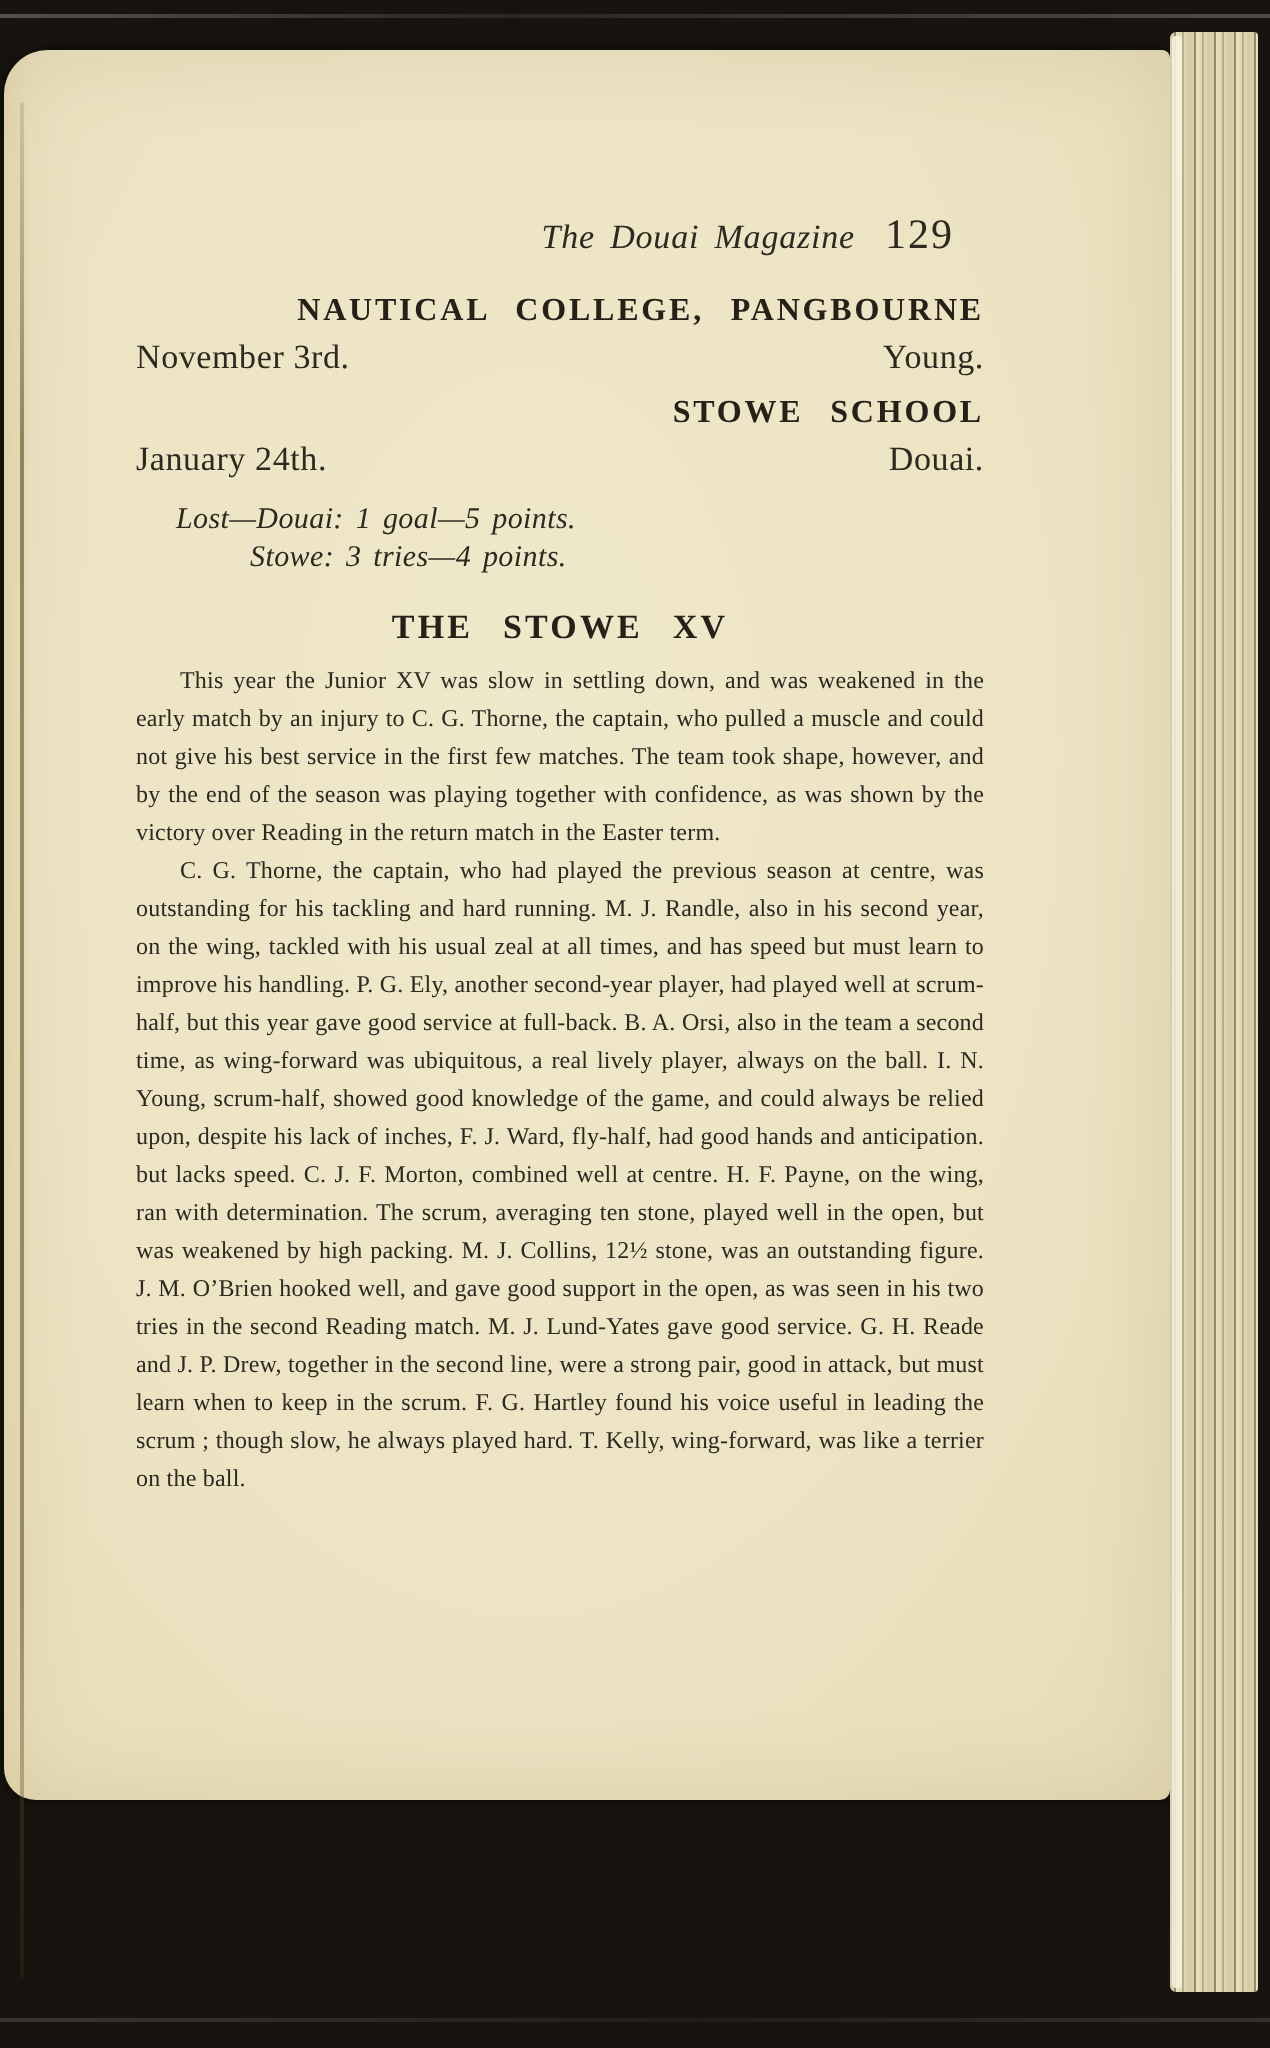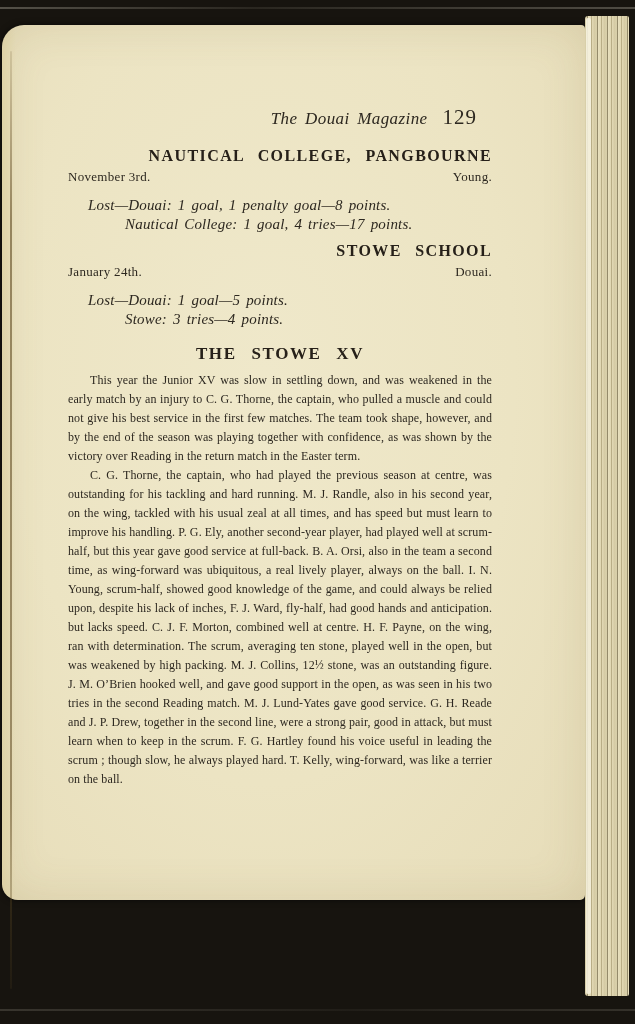--- a/index.html
+++ b/index.html
@@ -76,21 +76,21 @@
   .page-header .mag{font-style:italic;letter-spacing:.4px;word-spacing:3px;}
   .page-header .num{font-size:21px;letter-spacing:1px;}
 
   .match-title{
     margin-top:17px;
     text-align:right;font-weight:bold;font-size:16px;
     letter-spacing:1.4px;word-spacing:8px;color:#262019;
   }
   .date-row{
     display:flex;justify-content:space-between;align-items:flex-end;
-    font-size:13px;margin-top:4px;letter-spacing:.3px;
+    font-size:17px;margin-top:4px;letter-spacing:.3px;
   }
   .results{
     margin-top:11px;font-style:italic;font-size:15px;line-height:18.5px;
     letter-spacing:.2px;word-spacing:2px;
   }
   .results .r1{margin-left:20px;}
   .results .r2{margin-left:57px;}
 
   .match-stowe .match-title{margin-top:9px;}
 
@@ -121,24 +121,20 @@
         <span class="mag">The Douai Magazine</span>
         <span class="num">129</span>
       </div>
 
       <section class="match match-nautical">
         <h2 class="match-title">NAUTICAL COLLEGE, PANGBOURNE</h2>
         <div class="date-row">
           <span>November 3rd.</span>
           <span>Young.</span>
         </div>
-        <div class="results">
-          <div class="r1">Lost—Douai: 1 goal, 1 penalty goal—8 points.</div>
-          <div class="r2">Nautical College: 1 goal, 4 tries—17 points.</div>
-        </div>
       </section>
 
       <section class="match match-stowe">
         <h2 class="match-title">STOWE SCHOOL</h2>
         <div class="date-row">
           <span>January 24th.</span>
           <span>Douai.</span>
         </div>
         <div class="results">
           <div class="r1">Lost—Douai: 1 goal—5 points.</div>

